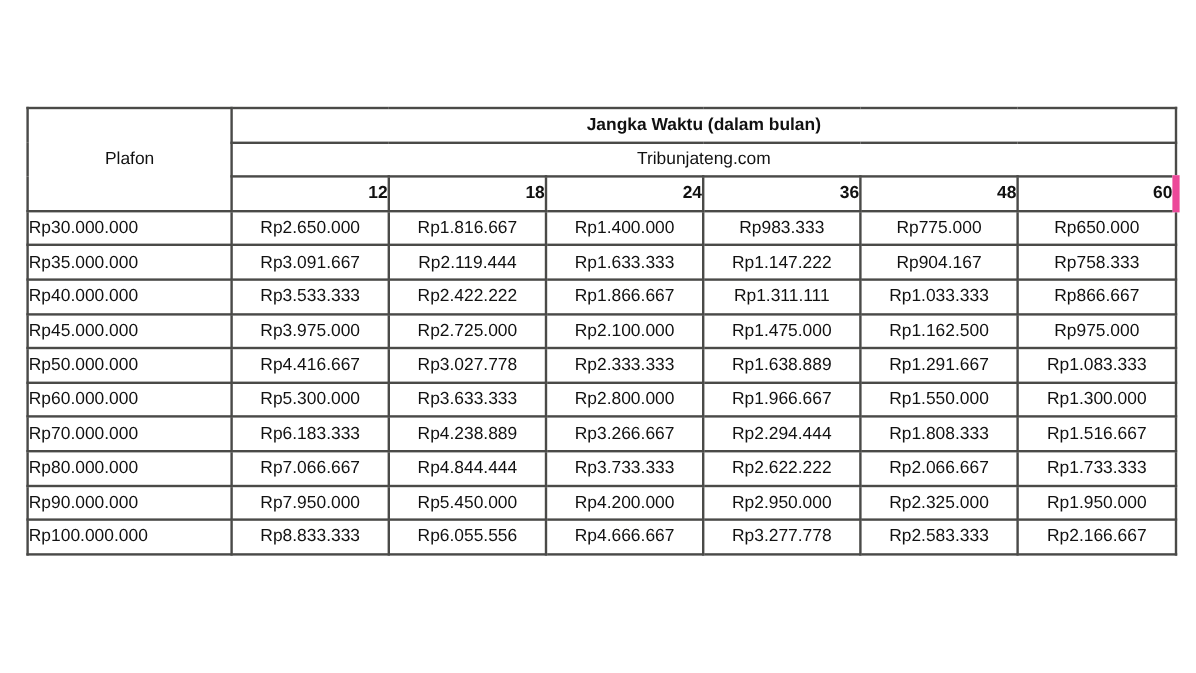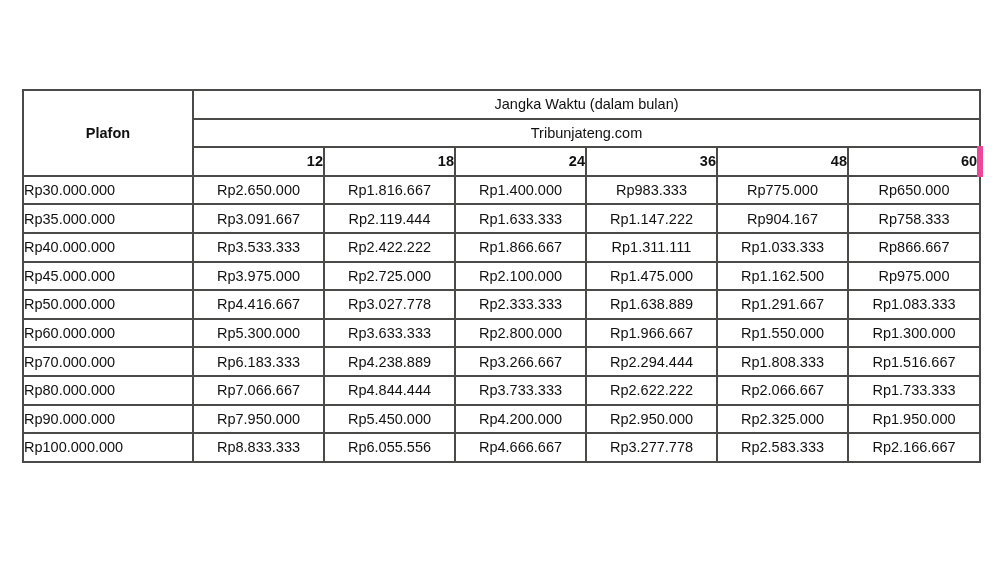--- a/index.html
+++ b/index.html
@@ -44,31 +44,31 @@
 
   
   col.c-plafon { width: 170px; }
   col.c-term   { width: 131px; }
   col.c-term-last { width: 132px; }
 
   
   .plafon-cell {
     background: #3173b3;
     color: #ffffff;
-    font-weight: bold;
+    font-weight: normal;
     font-size: 15.5px;
     text-align: center;
     vertical-align: middle;
   }
 
   
   .banner-cell {
     background: #e87d35;
     color: #ffffff;
-    font-weight: normal;
+    font-weight: bold;
     font-size: 15px;
     text-align: center;
     vertical-align: middle;
     height: 30px;
   }
 
   
   .watermark-cell {
     background: #ffffff;
     color: #111111;

